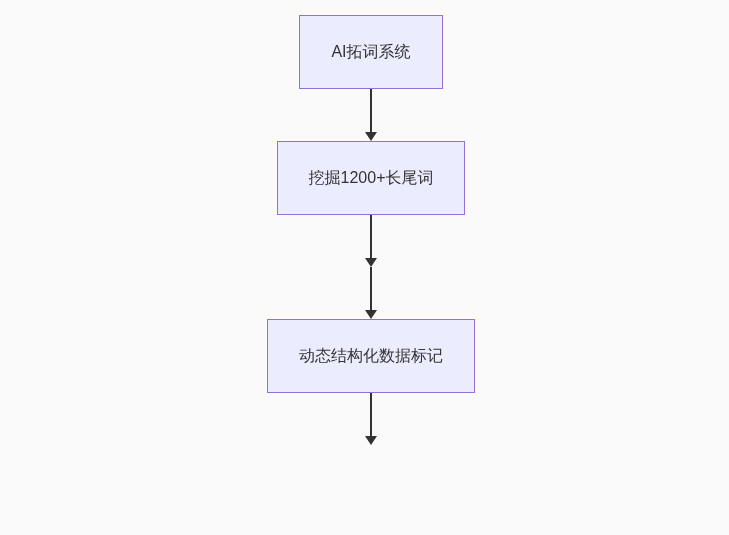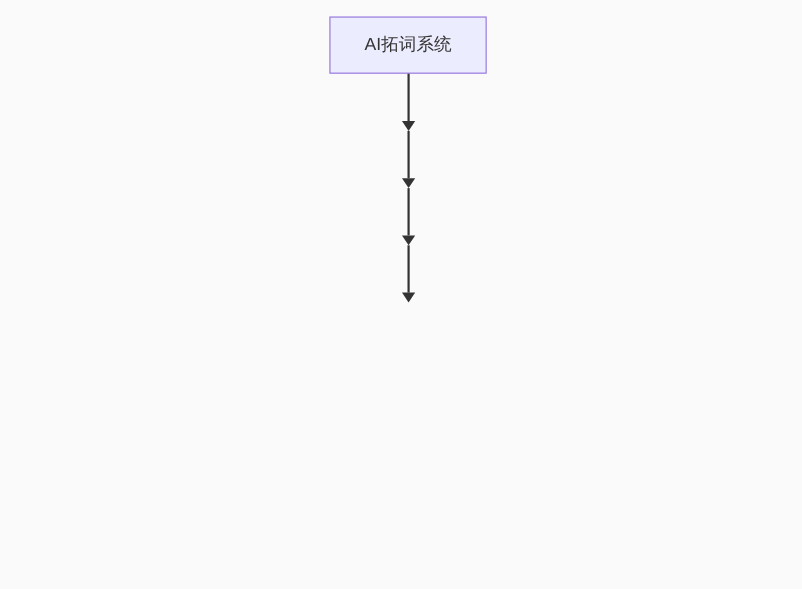--- a/index.html
+++ b/index.html
@@ -20,21 +20,21 @@
     position: absolute;
     left: 371px;
     top: 15px;
     transform: translateX(-50%);
     display: flex;
     flex-direction: column;
     align-items: center;
   }
   .flow-node {
     box-sizing: border-box;
-    height: 52px;
+    height: 74px;
     padding: 0 31px;
     background: #ECECFF;
     border: 1px solid #9370DB;
     color: #333333;
     font-size: 16px;
     line-height: 1;
     display: flex;
     align-items: center;
     justify-content: center;
     white-space: nowrap;
@@ -66,32 +66,38 @@
 
     <div class="flow-node">
       <span>AI拓词系统</span>
     </div>
 
     <div class="flow-arrow">
       <div class="arrow-line"></div>
       <div class="arrow-head"></div>
     </div>
 
+    <div class="flow-node">
+      <span>挖掘1200+长尾词</span>
+    </div>
 
     <div class="flow-arrow">
       <div class="arrow-line"></div>
       <div class="arrow-head"></div>
     </div>
 
 
     <div class="flow-arrow">
       <div class="arrow-line"></div>
       <div class="arrow-head"></div>
     </div>
 
+    <div class="flow-node">
+      <span>动态结构化数据标记</span>
+    </div>
 
     <div class="flow-arrow">
       <div class="arrow-line"></div>
       <div class="arrow-head"></div>
     </div>
 
 
   </div>
 </div>
 

